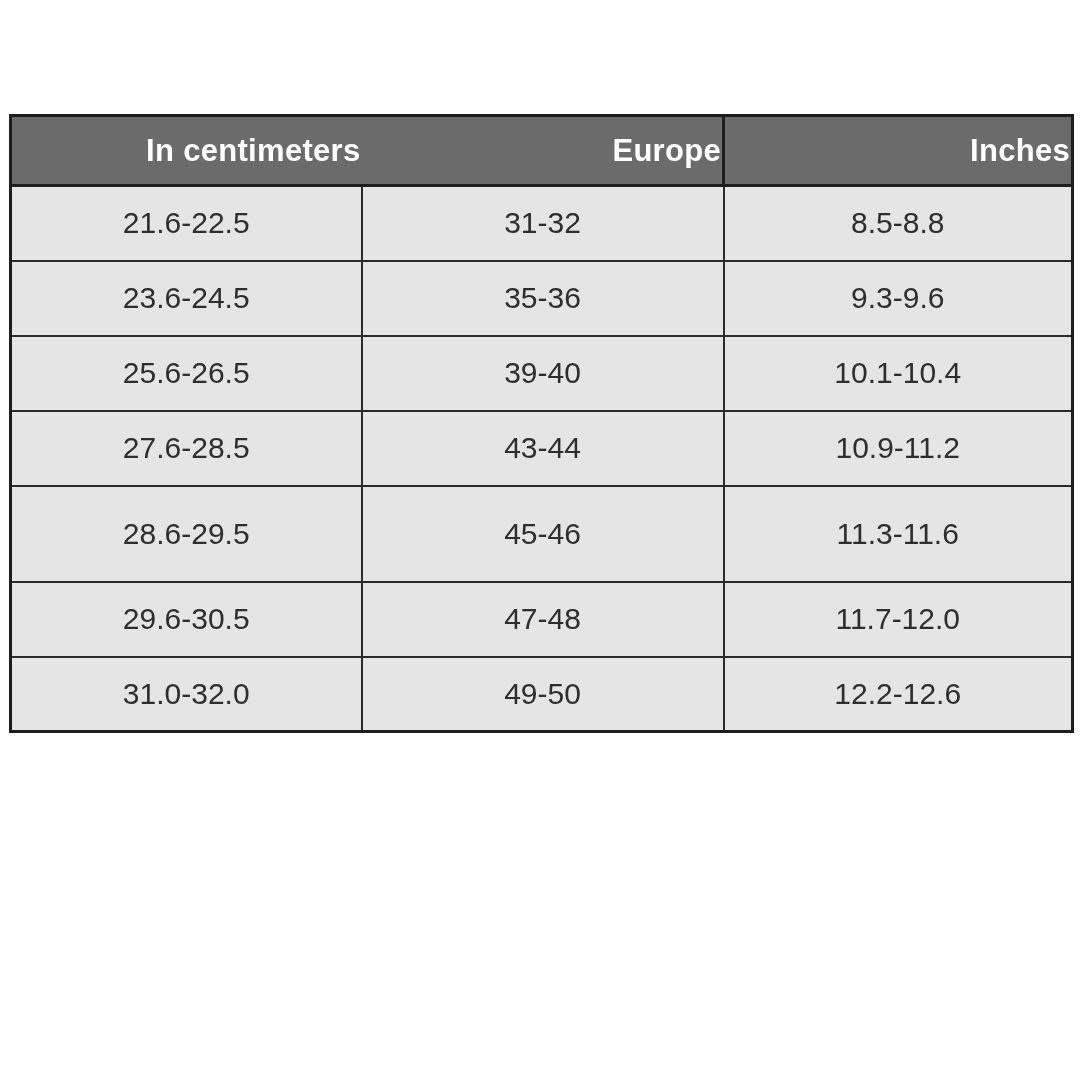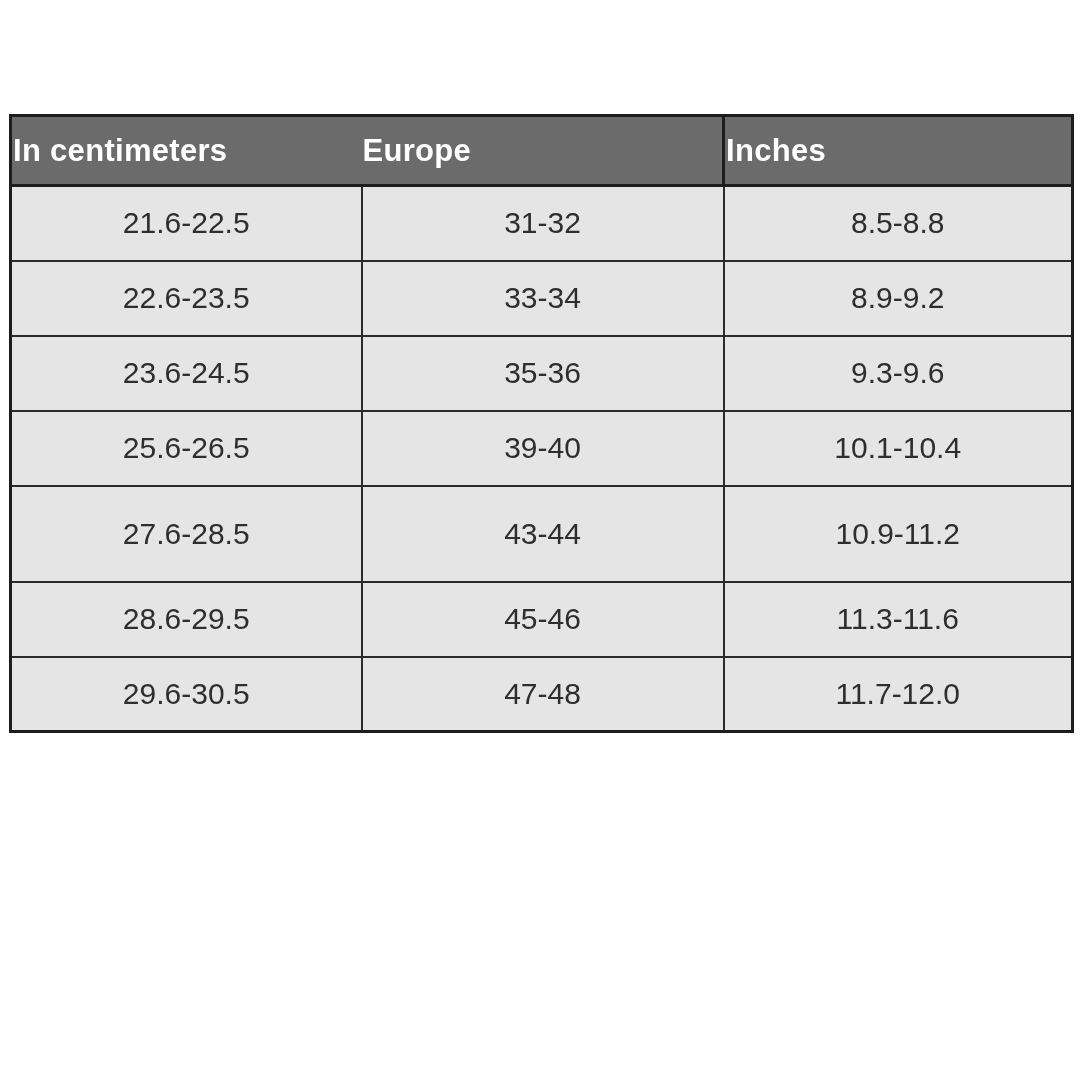--- a/index.html
+++ b/index.html
@@ -28,21 +28,21 @@
   }
   .size-table col.c1{ width:351px; }
   .size-table col.c2{ width:362px; }
   .size-table col.c3{ width:349px; }
   .size-table th{
     background:var(--header-bg);
     color:var(--header-text);
     font-size:31px;
     font-weight:bold;
     height:70px;
-    text-align:left;
+    text-align:right;
     vertical-align:middle;
     border:3px solid var(--border-outer);
     letter-spacing:0.3px;
   }
   
   .size-table thead th:nth-child(1){ border-right:none; }
   .size-table thead th:nth-child(2){ border-left:none; }
   .size-table td{
     height:75px;
     text-align:center;
@@ -71,25 +71,20 @@
       <th>Inches</th>
     </tr>
   </thead>
   <tbody>
       <tr>
         <td>21.6-22.5</td>
         <td>31-32</td>
         <td>8.5-8.8</td>
       </tr>
       <tr>
-        <td>22.6-23.5</td>
-        <td>33-34</td>
-        <td>8.9-9.2</td>
-      </tr>
-      <tr>
         <td>23.6-24.5</td>
         <td>35-36</td>
         <td>9.3-9.6</td>
       </tr>
       <tr>
         <td>25.6-26.5</td>
         <td>39-40</td>
         <td>10.1-10.4</td>
       </tr>
       <tr>
@@ -100,14 +95,19 @@
       <tr>
         <td>28.6-29.5</td>
         <td>45-46</td>
         <td>11.3-11.6</td>
       </tr>
       <tr>
         <td>29.6-30.5</td>
         <td>47-48</td>
         <td>11.7-12.0</td>
       </tr>
+      <tr>
+        <td>31.0-32.0</td>
+        <td>49-50</td>
+        <td>12.2-12.6</td>
+      </tr>
     </tbody>
 </table>
 
 </body></html>

